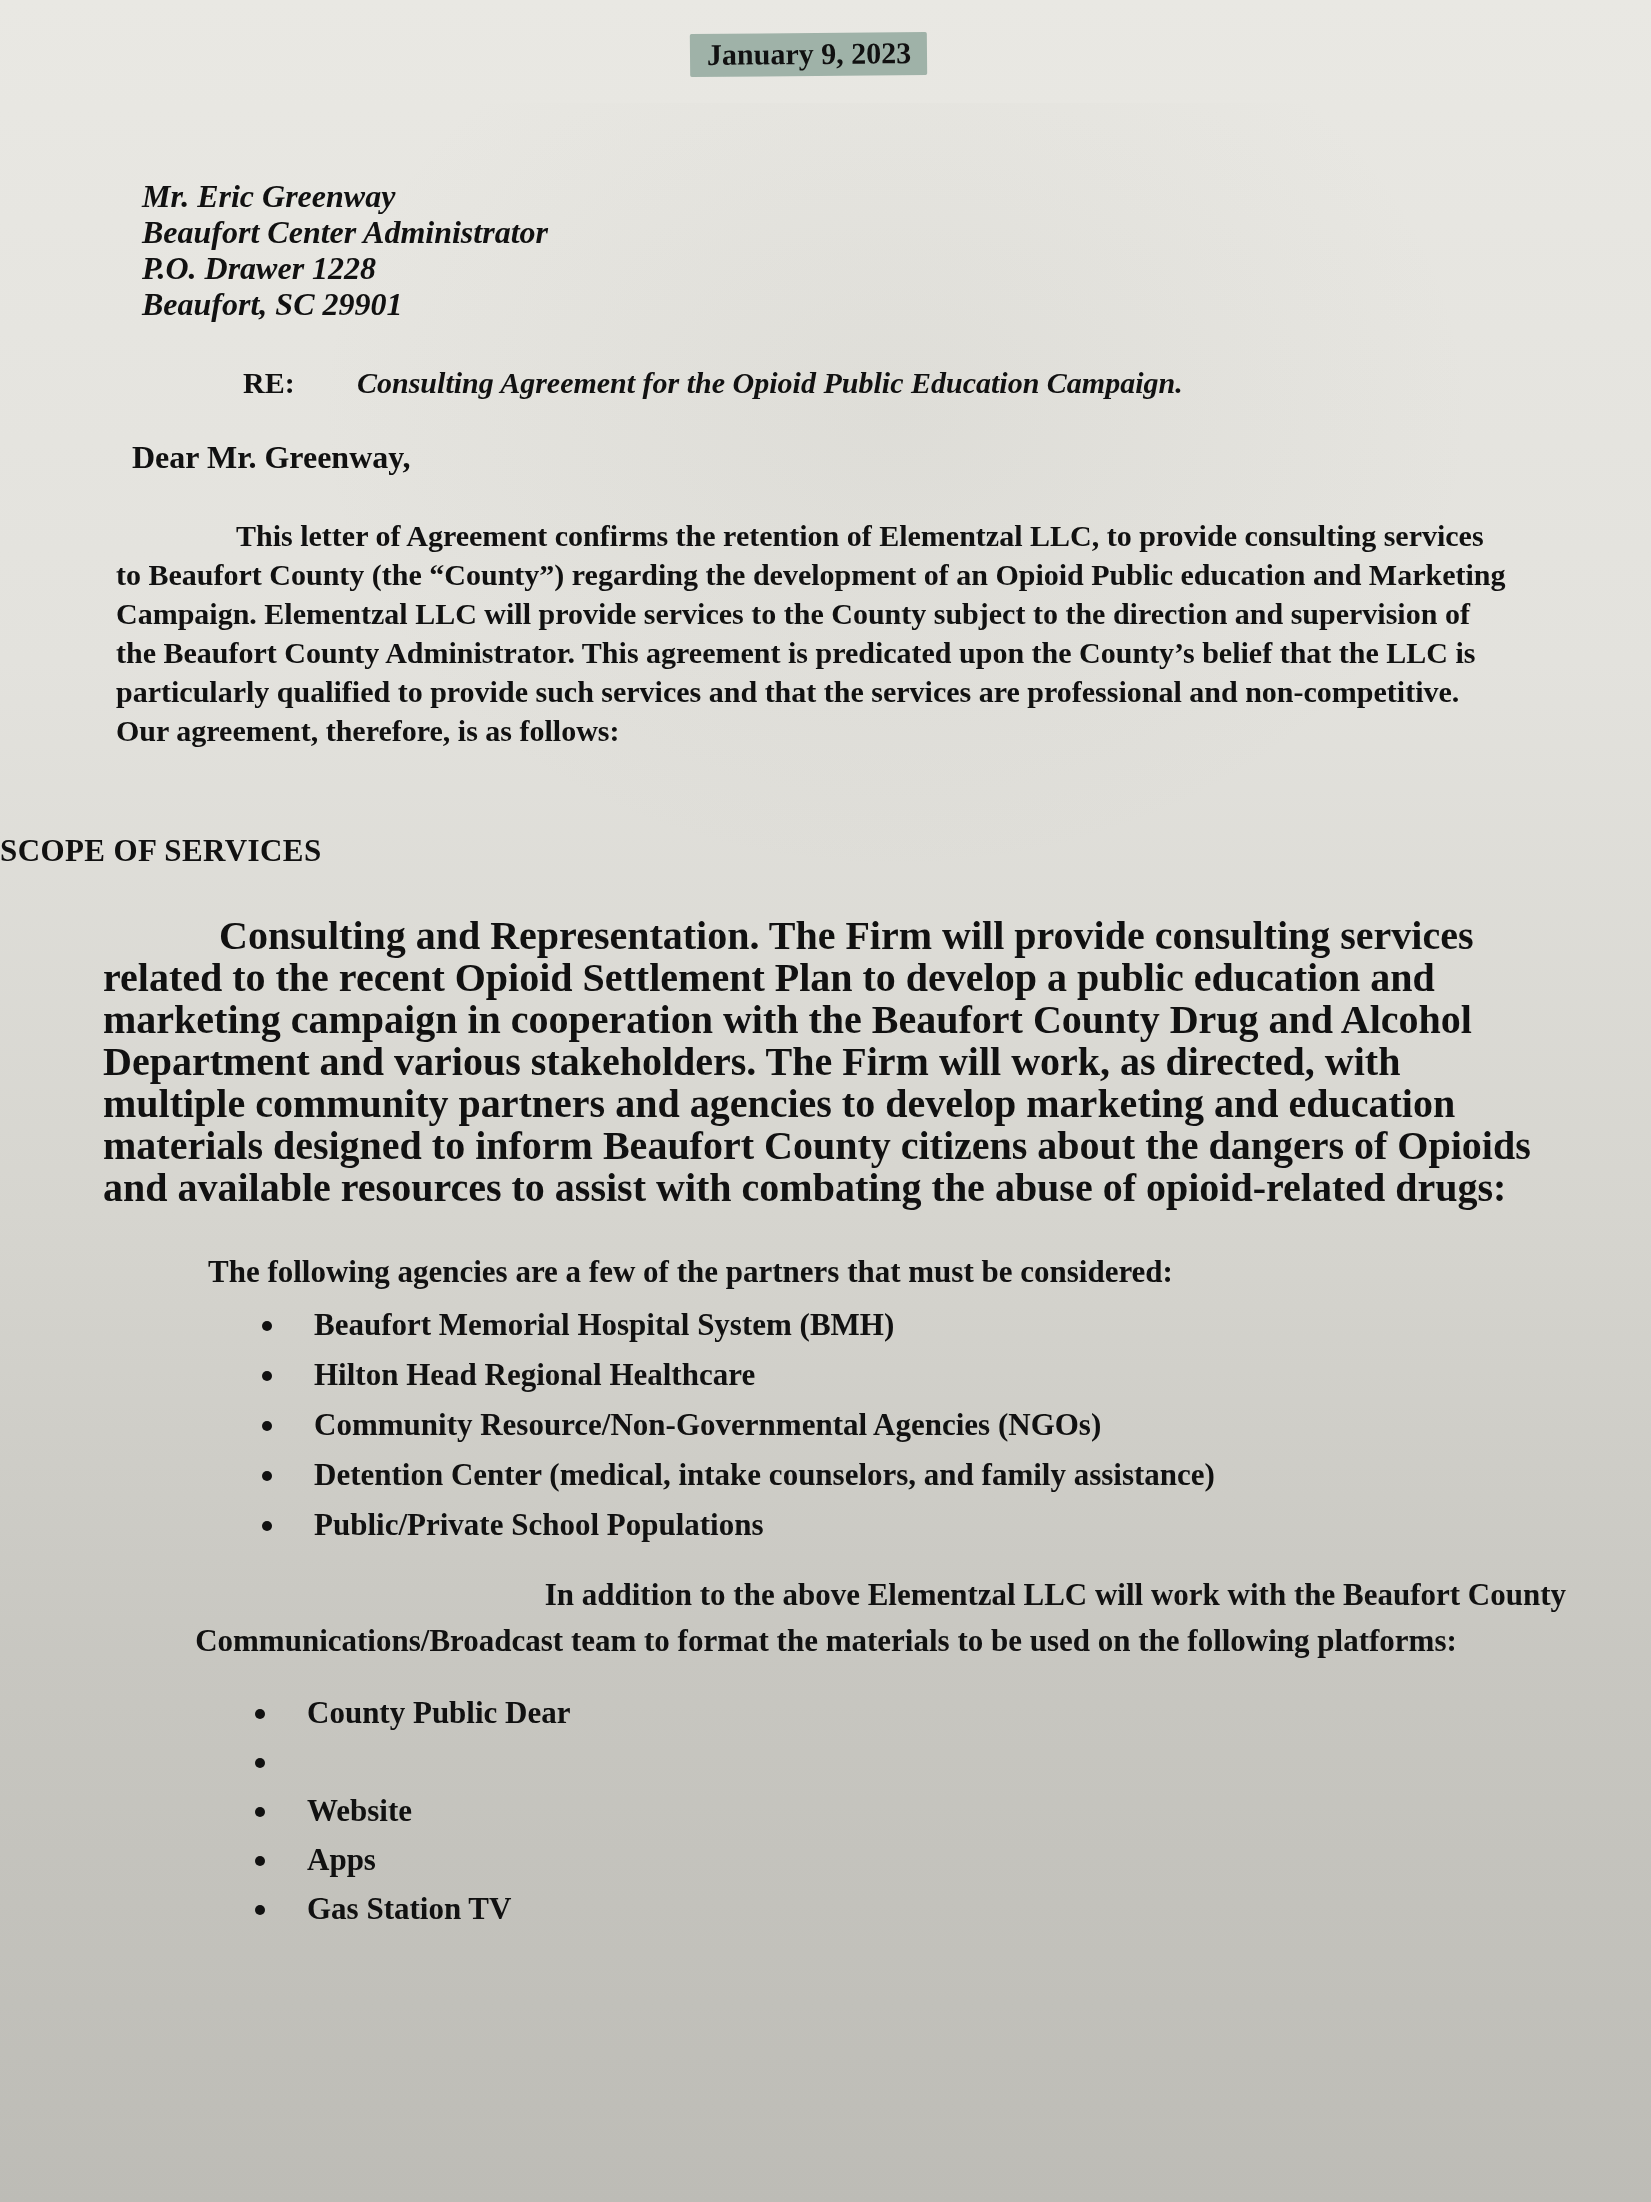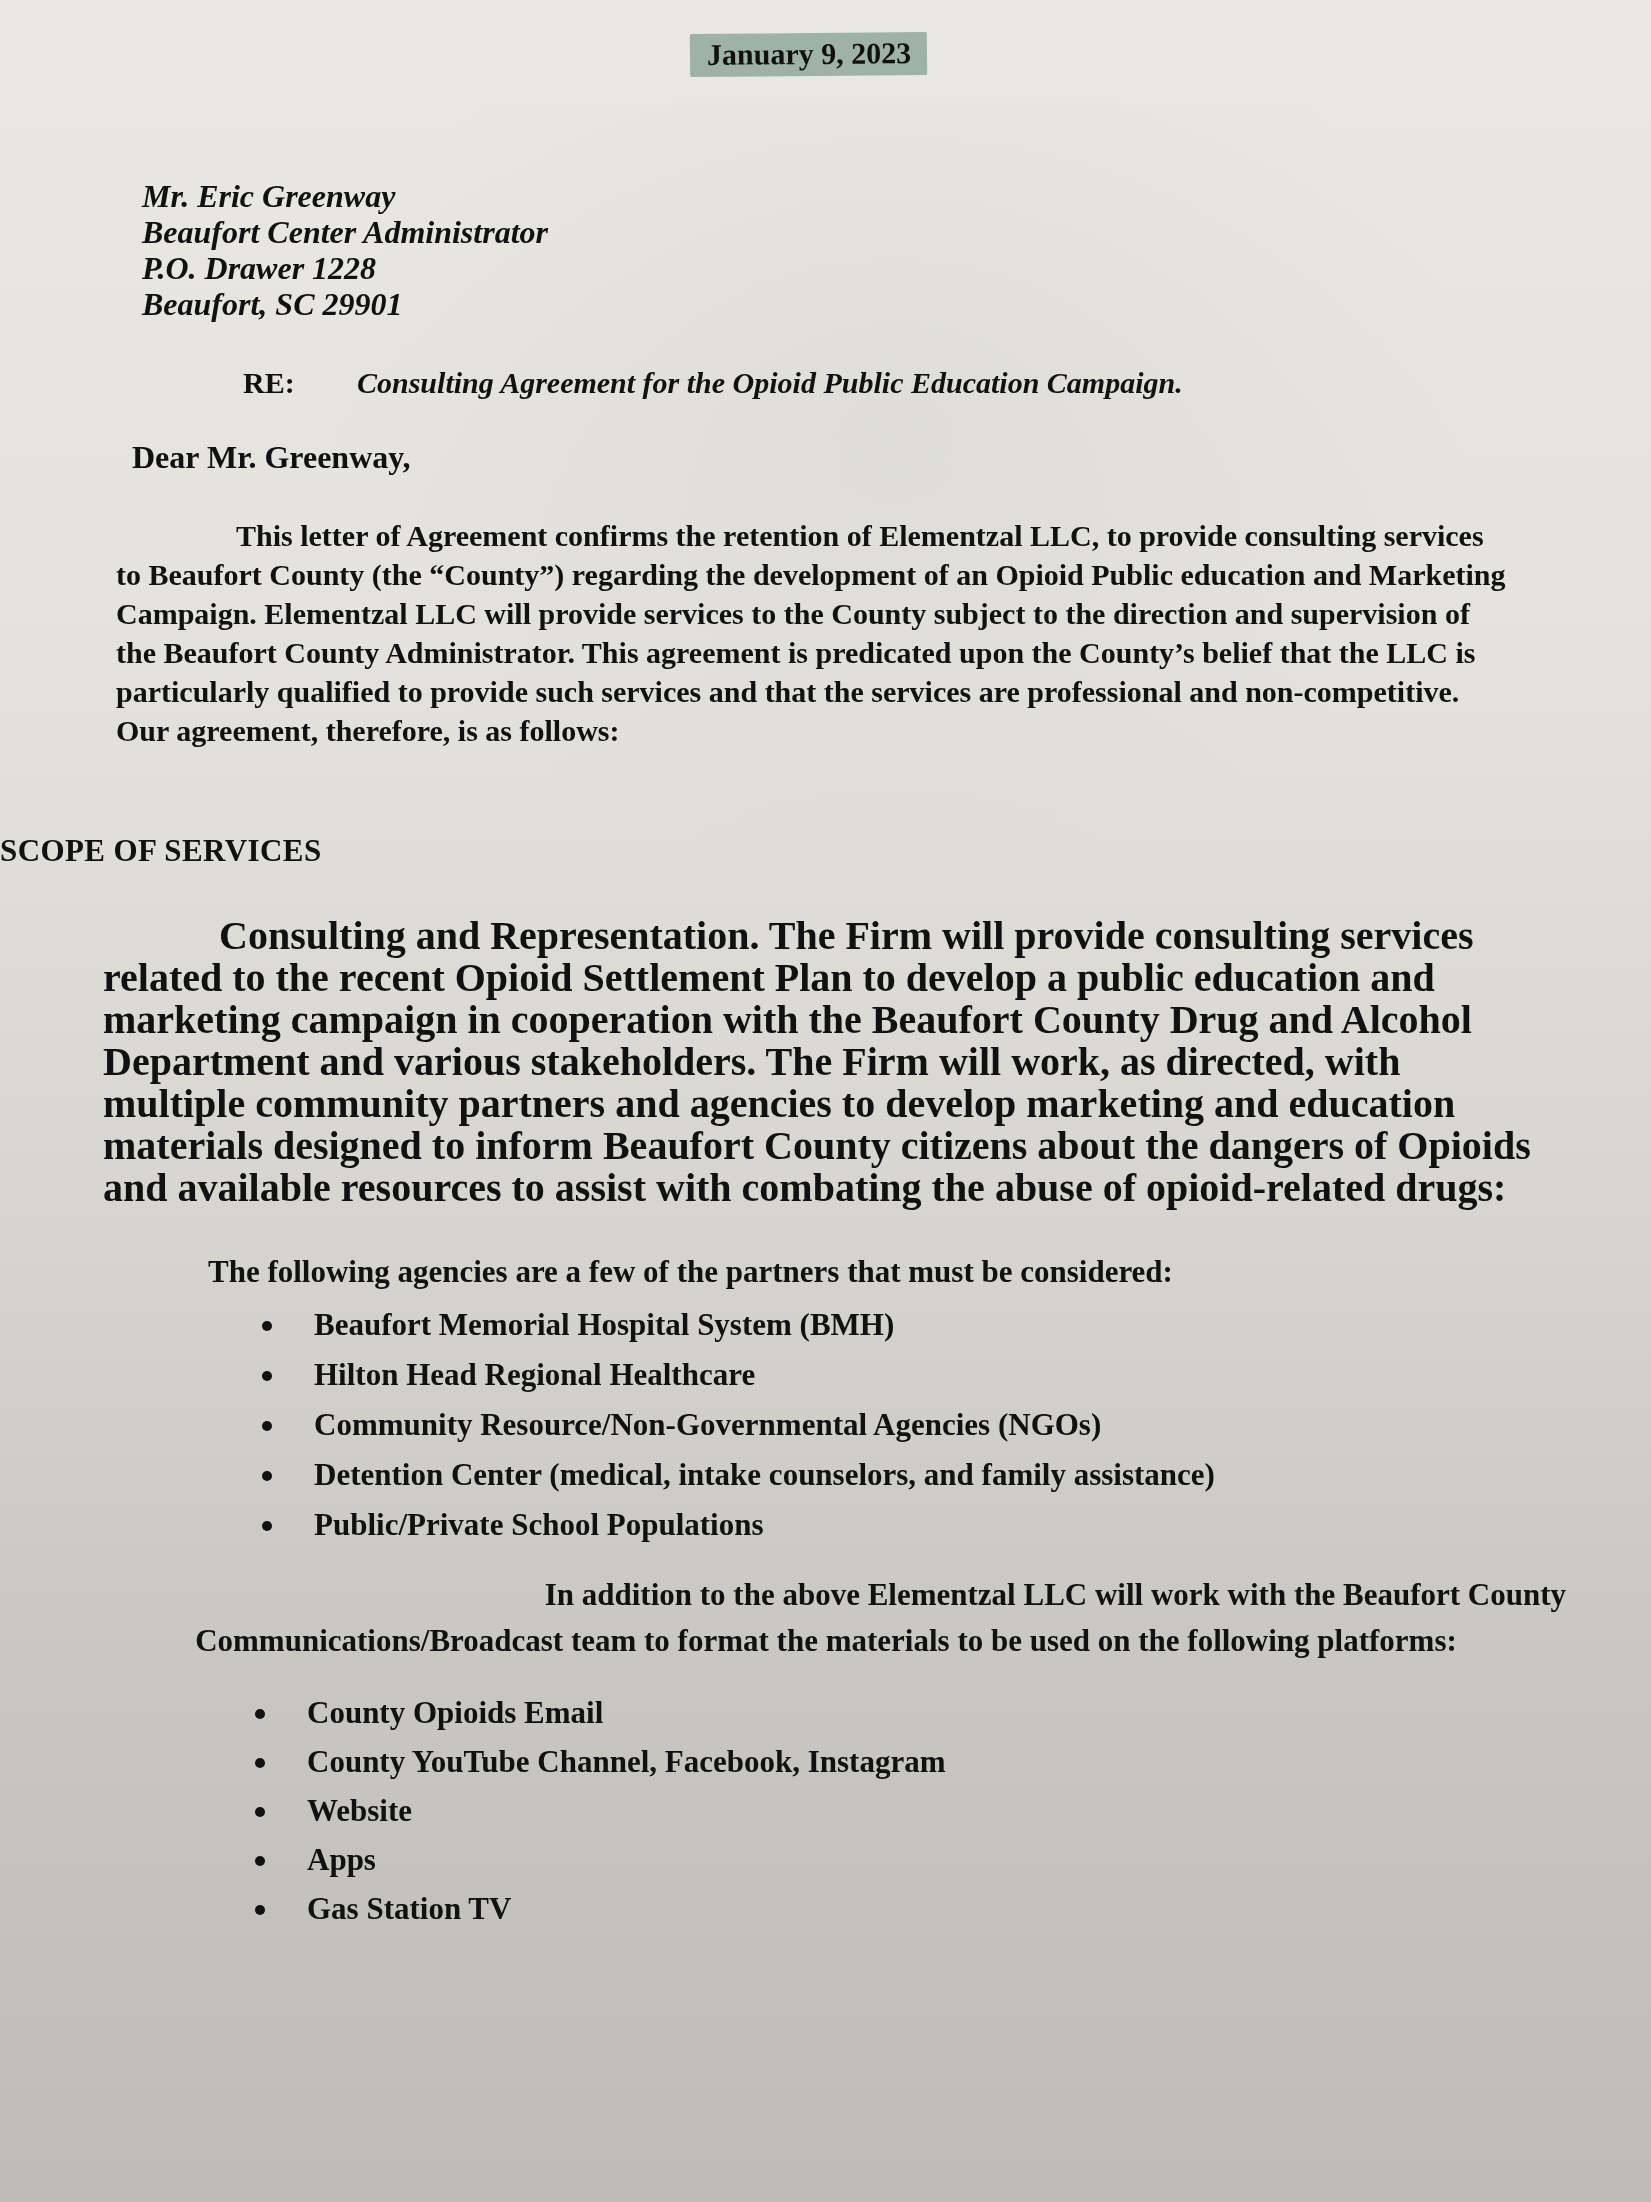--- a/index.html
+++ b/index.html
@@ -183,20 +183,20 @@
     <li><span class="dot"></span><span>Detention Center (medical, intake counselors, and family assistance)</span></li>
     <li><span class="dot"></span><span>Public/Private School Populations</span></li>
   </ul>
 
   <div class="para3">
     <span class="line1">In addition to the above Elementzal LLC will work with the Beaufort County</span>
     <span class="line2">Communications/Broadcast team to format the materials to be used on the following platforms:</span>
   </div>
 
   <ul class="bullet-list list-platforms">
-    <li><span class="dot"></span><span>County Opioids Email</span></li>
-    <li><span class="dot"></span><span>County YouTube Channel, Facebook, Instagram</span></li>
+    <li><span class="dot"></span><span>County Public Dear</span></li>
+    <li><span class="dot"></span></li>
     <li><span class="dot"></span><span>Website</span></li>
     <li><span class="dot"></span><span>Apps</span></li>
     <li><span class="dot"></span><span>Gas Station TV</span></li>
   </ul>
 </div>
 
 
 </body></html>

